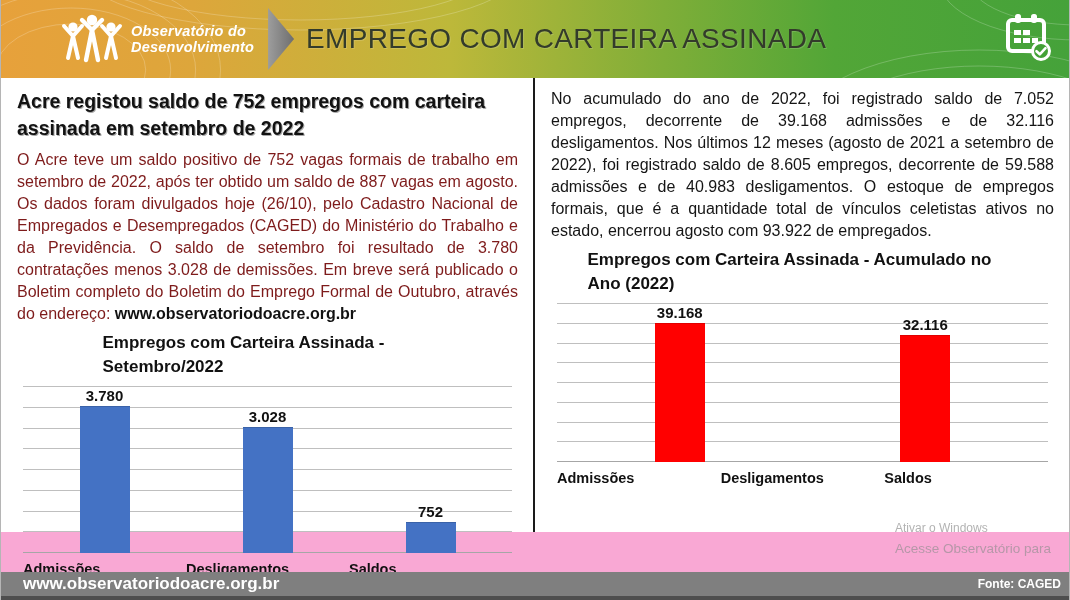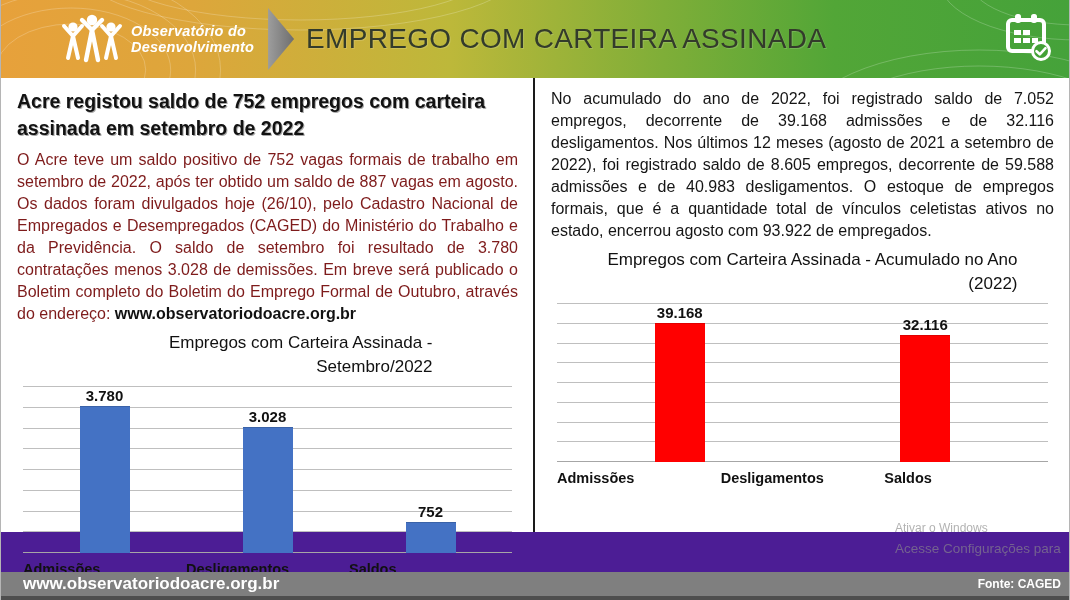--- a/index.html
+++ b/index.html
@@ -1,18 +1,18 @@
 <!DOCTYPE html>
 <html><head>
 <meta charset="utf-8">
 <style>
   * { margin:0; padding:0; box-sizing:border-box; }
   html,body { width:1070px; height:600px; }
   body { font-family:"Liberation Sans", sans-serif; background:#fff; overflow:hidden; }
-  .page { position:relative; width:1070px; height:600px; overflow:hidden; background:#4c1d95;
+  .page { position:relative; width:1070px; height:600px; overflow:hidden; background:#f9a8d4;
           border-left:1px solid #b5b5b5; border-right:1px solid #b5b5b5; }
 
   
   .header { position:relative; height:78px; display:flex; align-items:center; overflow:hidden;
             background:linear-gradient(90deg,#E7A13B 0%,#DDA63B 18%,#BDB83A 42%,#7FAE38 62%,#52A637 78%,#45A23A 100%); }
   .header svg.waves { position:absolute; inset:0; width:100%; height:100%; }
   .logo-group { position:relative; display:flex; align-items:center; margin-left:60px; gap:8px; }
   .logo-text { color:#fff; font-weight:bold; font-style:italic; font-size:14.5px; line-height:16px; letter-spacing:.2px; }
   .chevron { width:26px; height:62px; margin:0 12px 0 14px;
              background:linear-gradient(90deg,#9d9d9d,#6e6e6e); clip-path:polygon(0 0,100% 50%,0 100%); }
@@ -27,22 +27,22 @@
   .col.left { border-right:2px solid #1a1a1a; }
   .headline { font-size:19.5px; line-height:27px; font-weight:bold; color:#121212;
               text-shadow:1px 1px 0 #a8a8a8; margin-bottom:7px; }
   .para { font-size:16px; line-height:22px; text-align:justify; margin-bottom:6px; }
   .para.maroon { color:#7E1B1B; }
   .para.dark { color:#151515; }
   .inline-link { font-weight:bold; color:#111; text-decoration:none; }
 
   
   .chart { margin-top:2px; }
-  .chart-title { font-size:17px; line-height:24px; font-weight:normal; color:#111;
-                 text-align:right; margin:0 auto 8px auto; }
+  .chart-title { font-size:17px; line-height:24px; font-weight:bold; color:#111;
+                 text-align:left; margin:0 auto 8px auto; }
   .chart-title.c0 { max-width:330px; }
   .chart-title.c1 { max-width:430px; }
   .plot { position:relative; margin:0 6px; }
   .plot.c0 { height:166px; }
   .plot.c1 { height:158px; }
   .gridline { position:absolute; left:0; right:0; height:1px; background:#BFBFBF; }
   .gridline.base { background:#A6A6A6; }
   .bar-row { position:absolute; inset:0; display:flex; }
   .bar-slot { flex:1; display:flex; flex-direction:column; justify-content:flex-end; align-items:center; }
   .bar-label { font-size:15px; font-weight:bold; color:#111; margin-bottom:2px; }
@@ -190,21 +190,21 @@
         <div class="cats">
             <div class="cat-label">Admissões</div>
             <div class="cat-label">Desligamentos</div>
             <div class="cat-label">Saldos</div>
           </div>
       </section>
     </section>
 
     <div class="watermark">
       <div class="wm1">Ativar o Windows</div>
-      <div class="wm2">Acesse Configurações para</div>
+      <div class="wm2">Acesse Observatório para</div>
     </div>
   </main>
 
   <footer class="footer">
     <a class="footer-url" href="#">www.observatoriodoacre.org.br</a>
     <span class="footer-source">Fonte: CAGED</span>
   </footer>
 
 </div>
 

